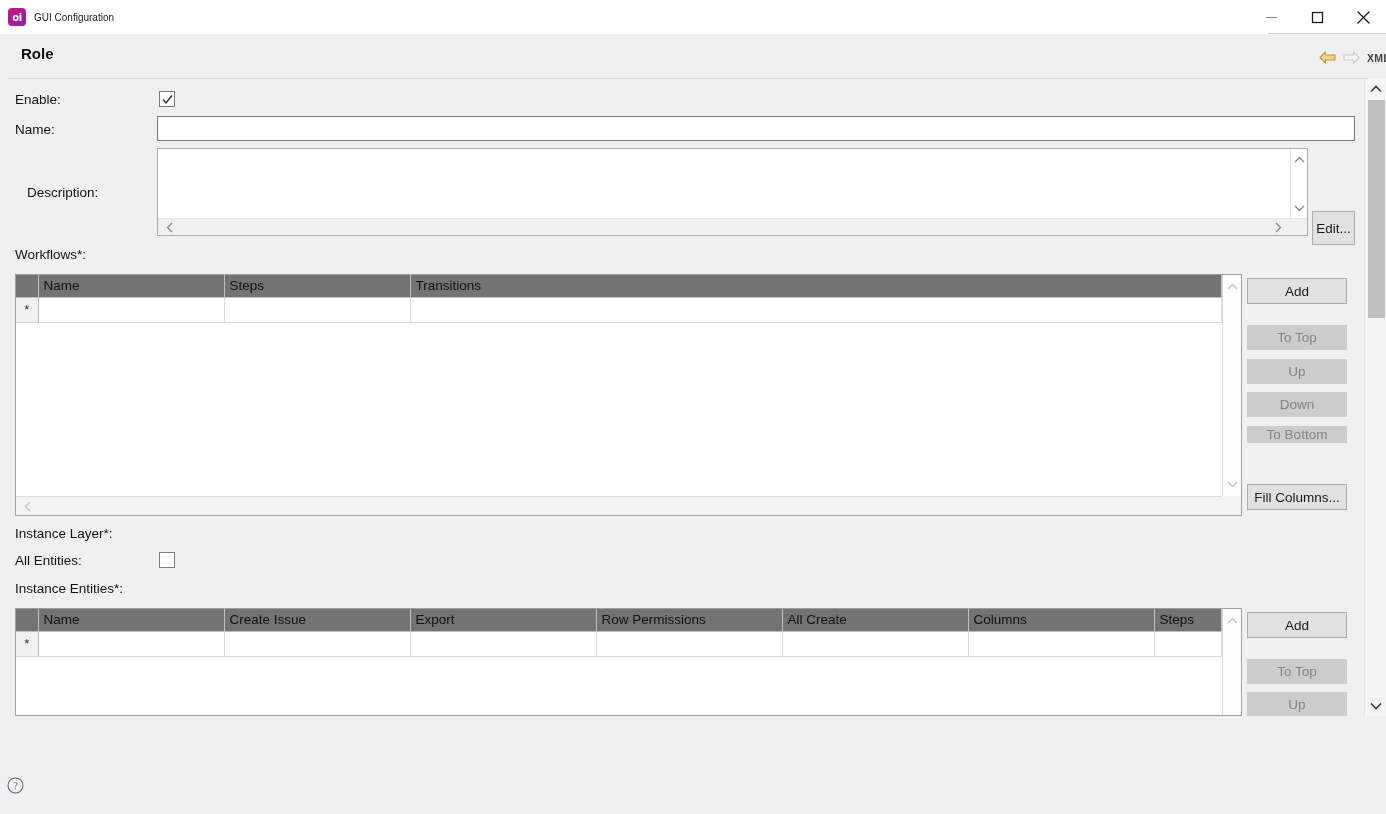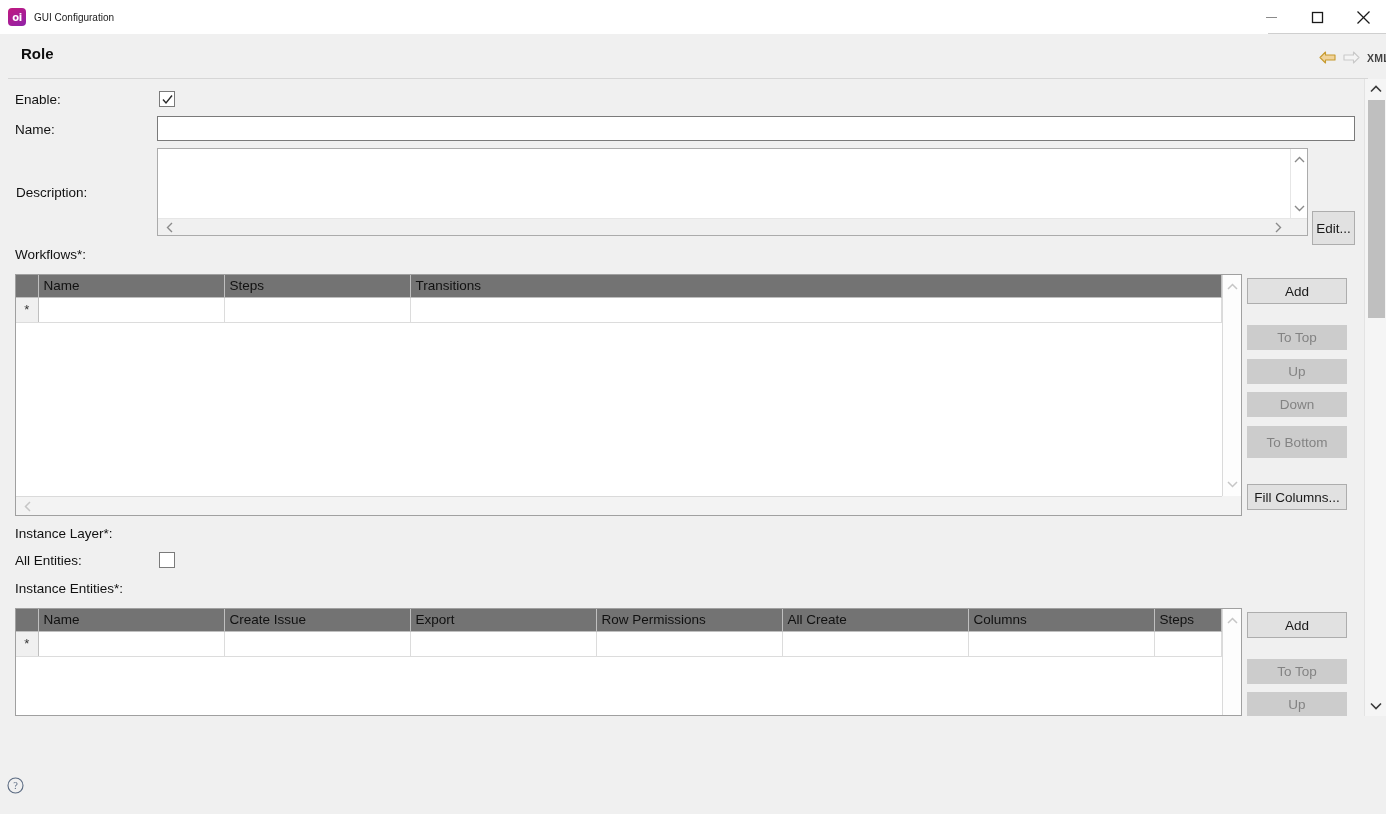--- a/index.html
+++ b/index.html
@@ -243,21 +243,21 @@
   <div class="lbl" style="left:15px; top:13px;">Enable:</div>
   <div class="cbx" style="left:159px; top:12px;">
     <svg width="13" height="13" viewBox="0 0 13 13">
         <polyline points="2,6.5 5,10 11,2.5" fill="none" stroke="#2b2b2b" stroke-width="1.4"></polyline>
       </svg>
   </div>
 
   <div class="lbl" style="left:15px; top:43px;">Name:</div>
   <input class="tinput" style="left: 157px; top: 37px; width: 1198px; height: 25px; padding: 0px 4px; font-size: 13px; font-family: &quot;Liberation Sans&quot;, sans-serif; outline: none;" value="">
 
-  <div class="lbl" style="left:16px; top:106px;">Description:</div>
+  <div class="lbl" style="left:27px; top:106px;">Description:</div>
   <div class="descbox" style="left:157px; top:69px; width:1151px; height:88px;">
     <div class="desc-inner"></div>
     <div class="desc-vsb">
       <div class="sb-arrow" style="left:0; top:2px; width:17px; height:17px;">
         <svg width="11" height="8" viewBox="0 0 11 8">
             <polyline points="1,6 5.5,1.5 10,6" fill="none" stroke="#8a8a8a" stroke-width="1.4"></polyline>
           </svg>
       </div>
       <div class="sb-arrow" style="left:0; top:50px; width:17px; height:17px;">
         <svg width="11" height="8" viewBox="0 0 11 8">
@@ -333,21 +333,21 @@
           </svg>
       </div>
     </div>
     <div class="grid-corner"></div>
   </div>
 
   <div class="btn" style="left:1247px; top:199px; width:100px; height:26px;">Add</div>
   <div class="btn disabled" style="left:1247px; top:246px; width:100px; height:25px;">To Top</div>
   <div class="btn disabled" style="left:1247px; top:280px; width:100px; height:25px;">Up</div>
   <div class="btn disabled" style="left:1247px; top:313px; width:100px; height:25px;">Down</div>
-  <div class="btn disabled" style="left:1247px; top:347px; width:100px; height:32px;">To Bottom</div>
+  <div class="btn disabled" style="left:1247px; top:347px; width:100px; height:17px;">To Bottom</div>
   <div class="btn" style="left:1247px; top:405px; width:100px; height:26px;text-align:right;">Fill Columns...</div>
 
   <div class="lbl" style="left:15px; top:447px;text-align:right;">Instance Layer*:</div>
   <div class="lbl" style="left:15px; top:474px;">All Entities:</div>
   <div class="cbx" style="left:159px; top:473px;"></div>
 
   <div class="lbl" style="left:15px; top:502px;">Instance Entities*:</div>
 
   <div class="grid" style="left:15px; top:529px; width:1227px; height:108px;">
     <div class="grid-body" style="bottom:0;">

